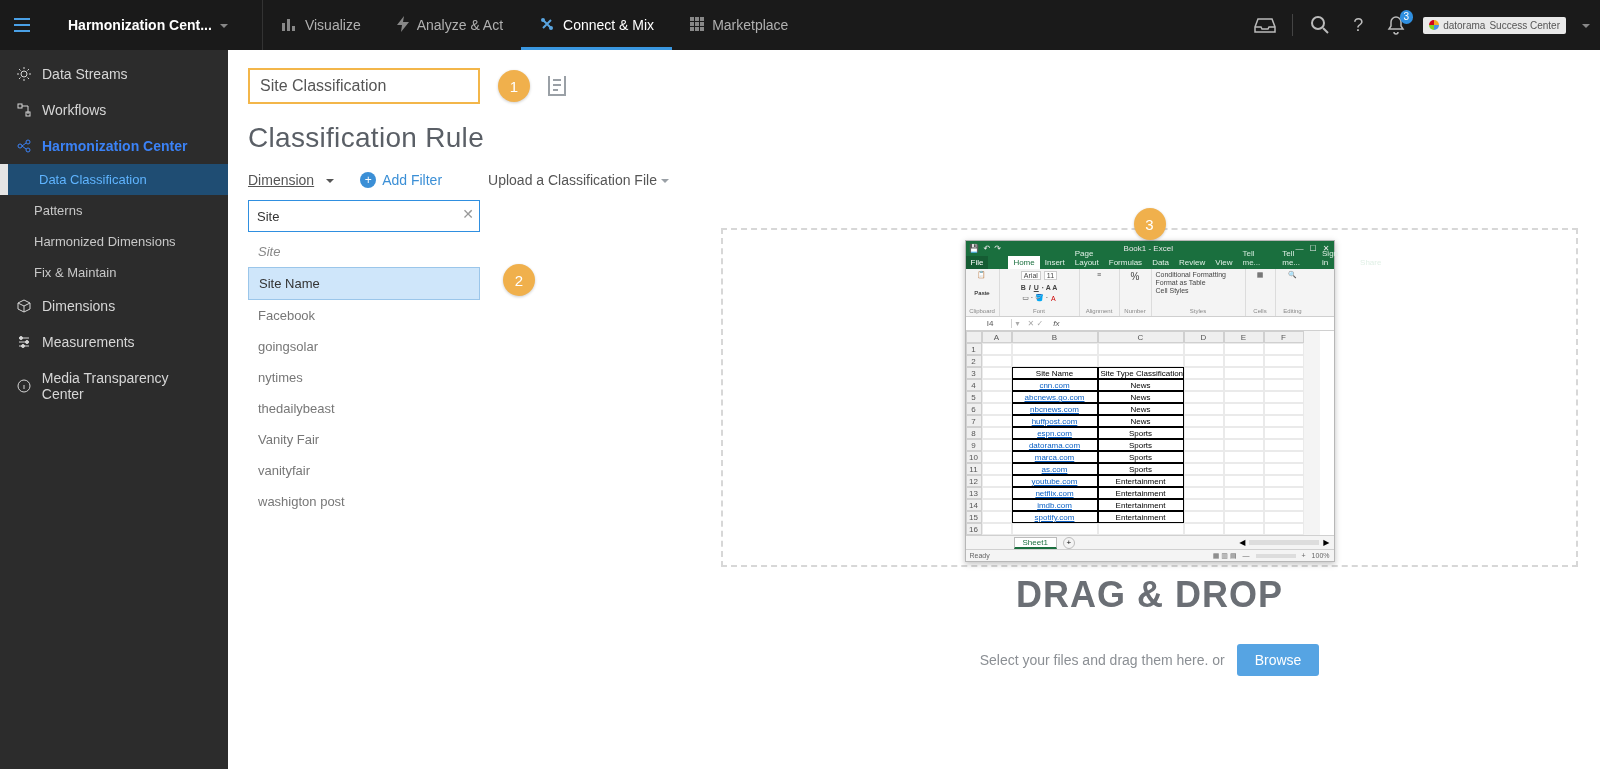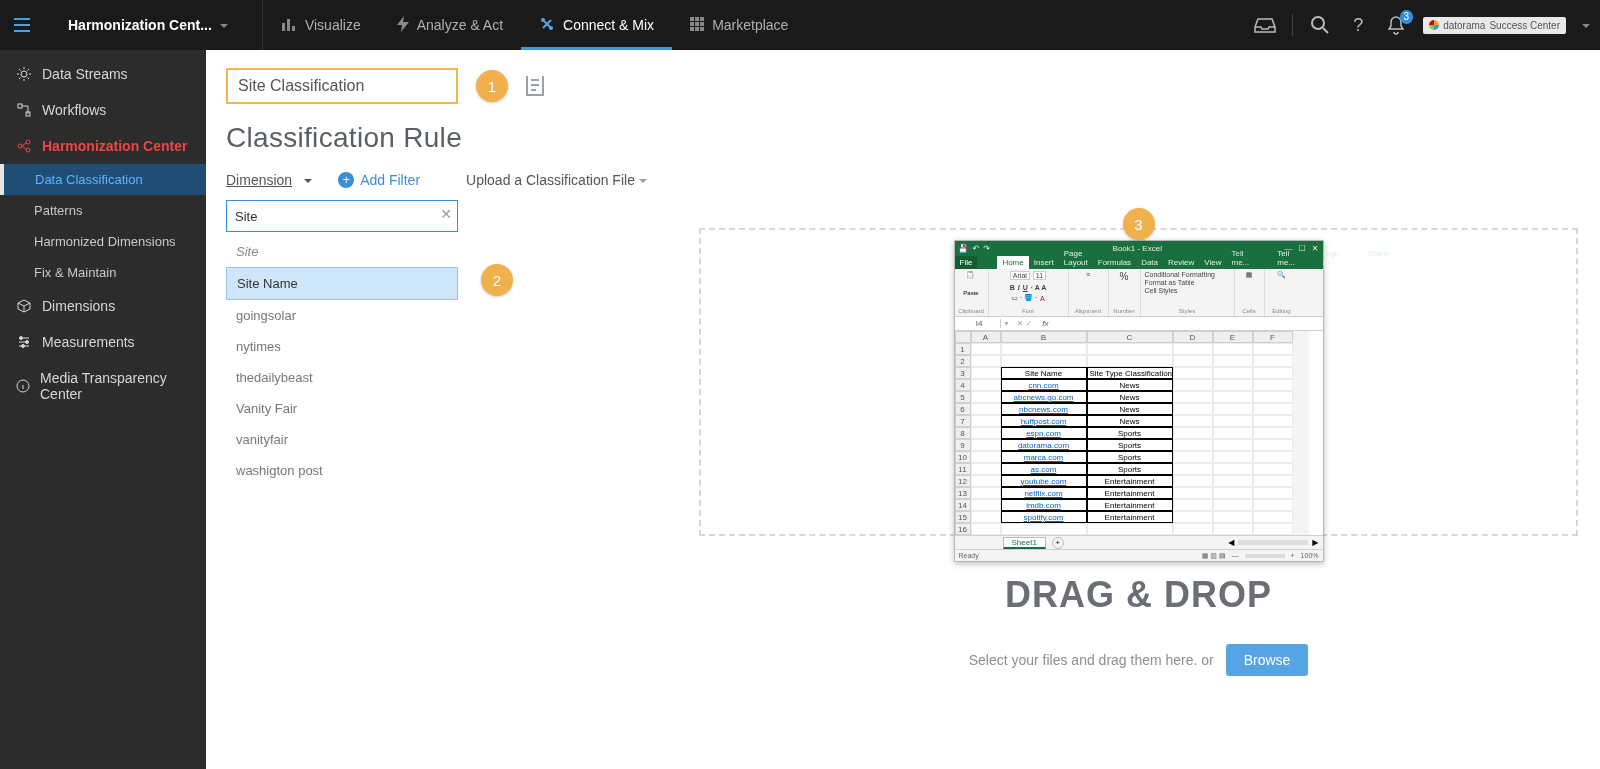--- a/index.html
+++ b/index.html
@@ -37,31 +37,31 @@
   }
   .success-badge {
     background:#e9e9e9; color:#555; font-size:10px; padding:3px 6px; border-radius:2px;
     display:flex; align-items:center; gap:4px;
   }
   .success-badge .logo { width:10px;height:10px; background:conic-gradient(#f5a623 0 90deg,#4a90e2 90deg 180deg,#7ed321 180deg 270deg,#d0021b 270deg 360deg); border-radius:50%; }
 
   
   .layout { display:flex; height:calc(100% - 50px); }
   .sidebar {
-    width:206px; background:#2c2c2c; color:#ddd; font-size:14px; padding-top:6px;
+    width:228px; background:#2c2c2c; color:#ddd; font-size:14px; padding-top:6px;
   }
   .side-item {
     display:flex; align-items:center; gap:10px; padding:10px 16px; cursor:pointer; color:#d6d6d6;
   }
-  .side-item.active-parent { color:#ef4444; font-weight:600; }
+  .side-item.active-parent { color:#3b82f6; font-weight:600; }
   .side-sub {
     display:block; padding:8px 16px 8px 34px; font-size:13px; cursor:pointer; color:#c8c8c8;
   }
   .side-sub.selected {
-    background:#1f4d73; color:#5fb4ff; border-left:4px solid #e5e5e5; padding-left:31px;
+    background:#1f4d73; color:#5fb4ff; border-left:8px solid #e5e5e5; padding-left:31px;
   }
   .iconbox { width:16px; display:flex; justify-content:center; }
 
   
   .main { flex:1; background:#fff; overflow:auto; }
   .content { padding:18px 24px 40px 20px; position:relative; }
   .name-row { display:flex; align-items:center; gap:18px; }
   .name-input {
     width:232px; height:36px; border:2px solid #f3b64a; background:#fff; font-size:16px; color:#555;
     padding:0 10px; outline:none; font-weight:500;
@@ -111,21 +111,21 @@
     width:370px; margin:0 auto; background:#e6e6e6; border:1px solid #b7b7b7; font-size:9px;
     box-shadow:0 2px 6px rgba(0,0,0,.25); position:relative;
   }
   .xl-titlebar { height:14px; background:#1a6f3e; display:flex; align-items:center; color:#e8e8e8; padding:0 4px; font-size:8px;}
   .xl-titlebar .wl { display:flex; gap:4px; }
   .xl-titlebar .title { margin:0 auto; }
   .xl-titlebar .wr { display:flex; gap:6px; }
   .xl-ribbon-tabs { display:flex; background:#1a6f3e; height:14px; align-items:flex-end; font-size:8px; color:#e0f0e6;}
   .xl-ribbon-tabs span { padding:2px 5px; cursor:default;}
   .xl-ribbon-tabs .on { background:#fff; color:#1a6f3e;margin-left:20px; }
-  .xl-ribbon-tabs .right { margin-left:auto; display:flex; gap:18px; padding-right:2px;}
+  .xl-ribbon-tabs .right { margin-left:auto; display:flex; gap:12px; padding-right:2px;align-items:flex-end;}
   .xl-ribbon {
     height:48px; background:#f4f4f4; border-bottom:1px solid #cfcfcf; display:flex; font-size:7px;
   }
   .xl-group { border-right:1px solid #dcdcdc; padding:2px 4px; display:flex; flex-direction:column; justify-content:space-between; align-items:center; }
   .xl-group .tools { display:flex; gap:3px; flex-wrap:wrap; align-items:center; justify-content:center; color:#444; }
   .xl-group .lab { color:#888; font-size:6px; margin-top:2px;}
   .xl-formula { height:14px; background:#fff; border-bottom:1px solid #d0d0d0; display:flex; align-items:center; font-size:8px; color:#555;}
   .xl-formula .cellref { width:46px; padding-left:4px; border-right:1px solid #d0d0d0;text-align:center;}
   .xl-formula .fx { padding:0 6px; font-style:italic; }
   .xl-grid { background:#fff; }
@@ -345,20 +345,21 @@
 
       <div class="dim-panel">
         <input class="dim-search" value="Site" style="">
         <span class="dim-clear">✕</span>
         <div class="dd-list">
           <div class="dd-head">Site</div>
           <div class="dd-item highlight">
             <span>Site Name</span>
             <div class="marker marker-inline" style="top:-4px;">2</div>
           </div>
+          <div class="dd-item">Facebook</div>
           <div class="dd-item">goingsolar</div>
           <div class="dd-item">nytimes</div>
           <div class="dd-item">thedailybeast</div>
           <div class="dd-item">Vanity Fair</div>
           <div class="dd-item">vanityfair</div>
           <div class="dd-item">washigton post</div>
         </div>
       </div>
 
       <div class="upload-panel">

